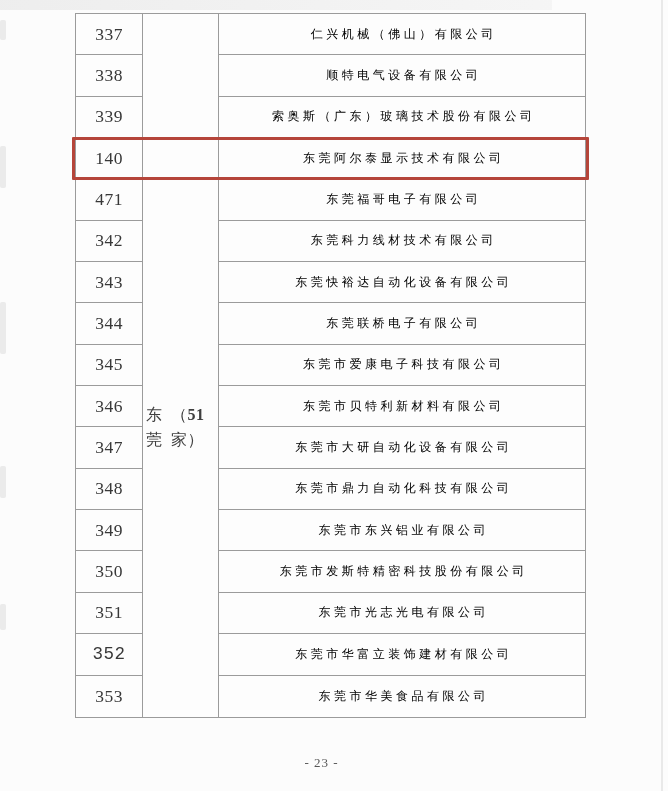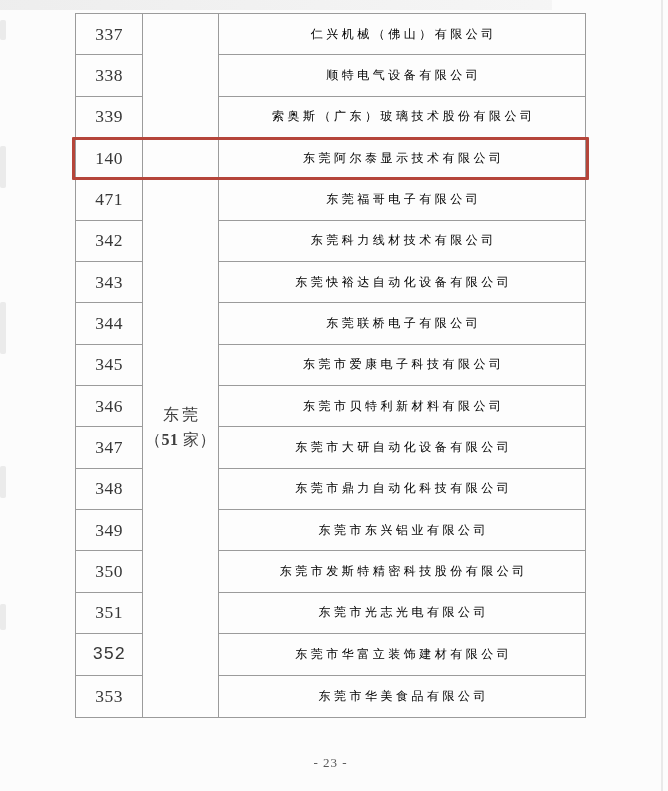--- a/index.html
+++ b/index.html
@@ -37,36 +37,36 @@
     border-bottom:1px solid var(--line);
     box-sizing:border-box;
     overflow:hidden;white-space:nowrap;
   }
   .cell.last{border-bottom:none;}
   .num{font-size:17.5px;color:#383838;letter-spacing:.5px;}
   .comp{border-right:none;font-size:12px;color:#000000;letter-spacing:3.5px;padding-left:3.5px;}
   .region-empty{grid-column:2;grid-row:1 / span 3;border-right:1px solid var(--line);
     border-bottom:1px solid var(--line);}
   .region-cell{grid-column:2;grid-row:4 / span 14;border-right:1px solid var(--line);
-    display:flex;flex-direction:column;align-items:center;justify-content:center;
+    display:flex;flex-direction:row;align-items:center;justify-content:center;
     color:#3f3f3f;font-size:16px;line-height:1.6;}
   .region-city{letter-spacing:3px;padding-left:3px;}
   .region-count{letter-spacing:.5px;}
   .region-count .b{font-weight:bold;}
   
   .hl{
     position:absolute;left:-4px;right:-4px;top:122.5px;height:44px;
     border:3px solid var(--hl);
     box-sizing:border-box;border-radius:1px;
     pointer-events:none;
     z-index:3;
   }
   
   .footer{
-    position:absolute;left:75px;width:511px;top:755px;
+    position:absolute;left:66px;width:511px;top:755px;
     text-align:center;font-size:13px;color:#565656;letter-spacing:1px;
   }
 </style>
 </head>
 <body>
 
 <div class="art-top"></div>
 <div class="art-left al1"></div>
 <div class="art-left al2"></div>
 <div class="art-left al3"></div>

